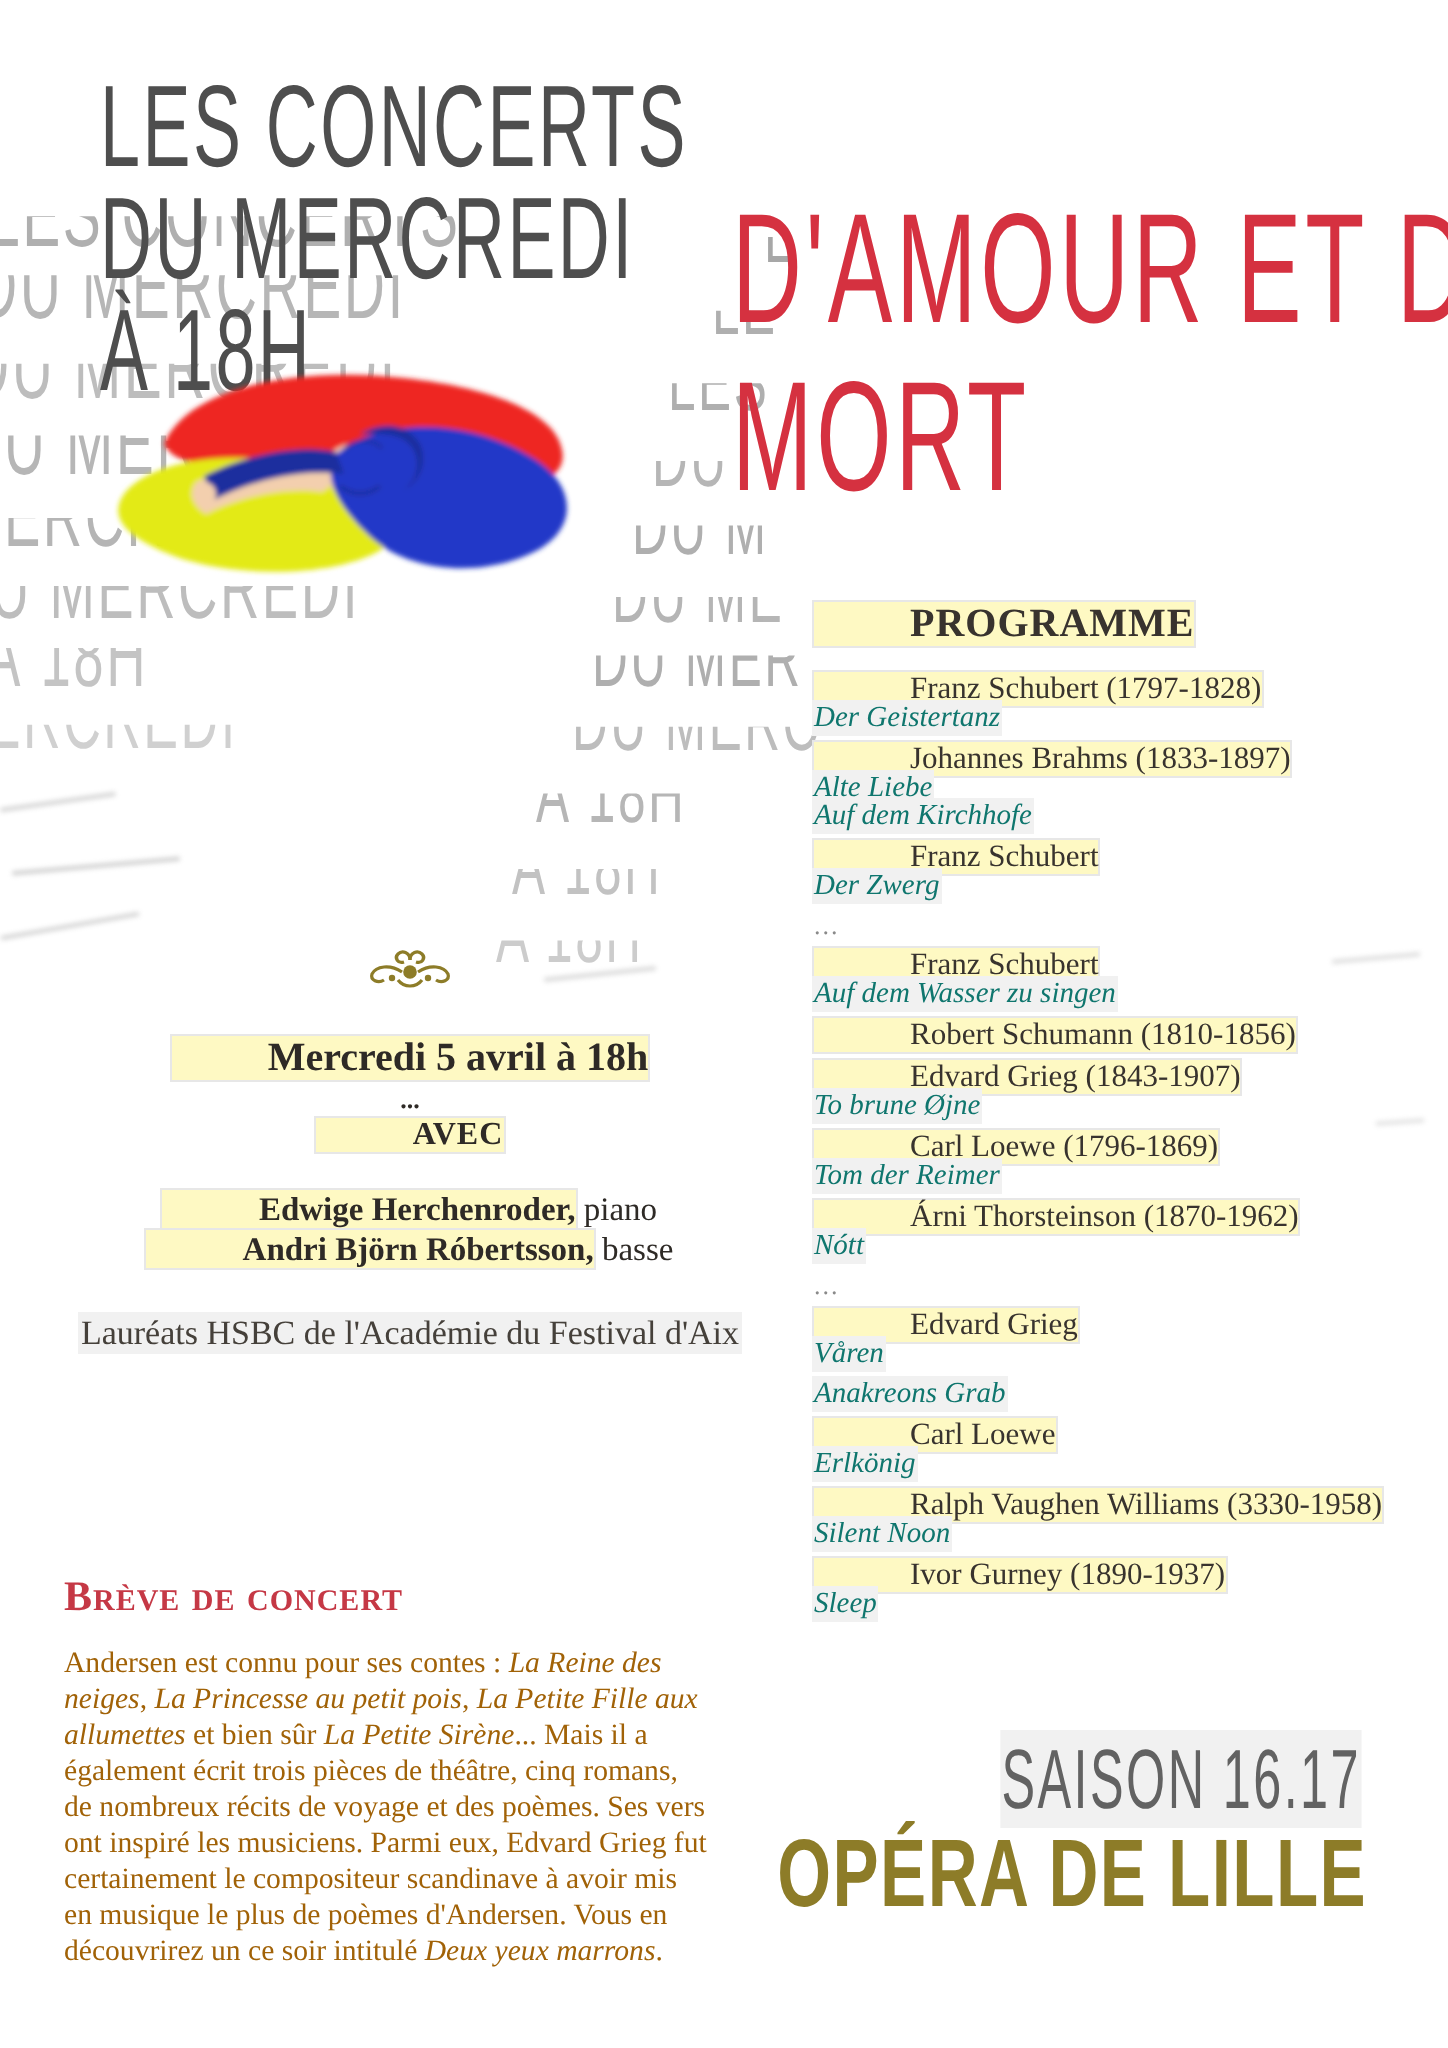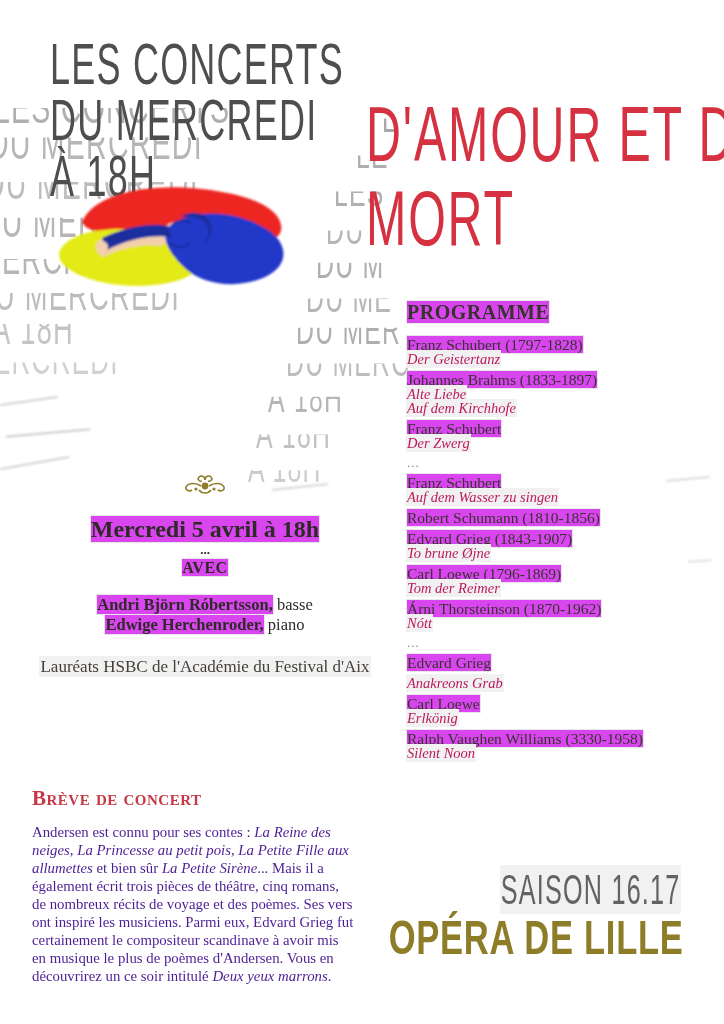--- a/index.html
+++ b/index.html
@@ -52,38 +52,38 @@
   .sm5{left:666px;top:478px;width:44px;opacity:.35;transform:rotate(-5deg);}
   .sm6{left:688px;top:560px;width:24px;opacity:.3;transform:rotate(-4deg);}
   
   .artwork{position:absolute;left:52px;top:176px;width:270px;height:122px;}
   
   .program{position:absolute;left:407px;top:300px;width:312px;color:#38332e;}
   .program-heading{font-size:20px;font-weight:bold;letter-spacing:.5px;line-height:24px;}
   .program-entries{margin-top:13px;}
   .p-entry{margin-bottom:6px;}
   .p-composer{font-size:15.5px;font-weight:normal;line-height:15px;}
-  .p-piece{font-style:italic;font-size:14.5px;line-height:14px;color:#be185d;}
+  .p-piece{font-style:italic;font-size:14.5px;line-height:14px;color:#0f766e;}
   .p-sep{font-size:13px;line-height:13px;color:#8a8a8a;margin-bottom:6px;letter-spacing:1px;}
   
-  .hl{background:#d946ef;box-shadow:0 0 0 1px #e7e7e7;}
+  .hl{background:#fef9c3;box-shadow:0 0 0 1px #e7e7e7;padding-left:48px;}
   .hl-soft{background:#f1f1f1;box-shadow:0 0 0 1px #f1f1f1;}
   
   .event{position:absolute;left:40px;top:474px;width:330px;text-align:center;color:#2e2a26;}
   .ornament{height:24px;}
-  .event-date{margin-top:20px;font-size:24px;font-weight:bold;line-height:22px;}
+  .event-date{margin-top:20px;font-size:20px;font-weight:bold;line-height:22px;}
   .event-dots{font-size:13px;font-weight:bold;line-height:13px;margin-top:3px;}
   .event-with{font-size:16px;font-weight:bold;letter-spacing:.5px;line-height:20px;margin-top:2px;}
   .performers{margin-top:17px;font-size:16.5px;line-height:20px;}
   .perf-name{font-weight:bold;}
   .laureates{margin-top:22px;font-size:17px;color:#45403a;}
   
   .breve{position:absolute;left:32px;top:786px;width:322px;}
   .breve-heading{font-variant:small-caps;font-size:21px;font-weight:bold;color:#c53845;letter-spacing:.5px;line-height:24px;}
-  .breve-text{margin-top:13px;font-size:14.8px;line-height:18px;color:#4c1d95;}
+  .breve-text{margin-top:13px;font-size:14.8px;line-height:18px;color:#a16207;}
   .breve-text .it{font-style:italic;}
   
   .saison{position:absolute;right:44px;top:866px;color:#626262;
     font-family:"Liberation Sans",sans-serif;font-size:42px;letter-spacing:2px;
     transform:scaleX(.6);transform-origin:right top;white-space:nowrap;}
   .venue{position:absolute;right:40px;top:910px;color:#8d7c28;font-weight:bold;
     font-family:"Liberation Sans",sans-serif;font-size:48px;letter-spacing:1px;
     transform:scaleX(.72);transform-origin:right top;white-space:nowrap;}
 </style>
 </head>
@@ -185,31 +185,36 @@
           <div class="p-composer"><span class="hl">Carl Loewe (1796-1869)</span></div>
           <div class="p-piece"><span class="hl-soft">Tom der Reimer</span></div>
         </div>
         <div class="p-entry">
           <div class="p-composer"><span class="hl">Árni Thorsteinson (1870-1962)</span></div>
           <div class="p-piece"><span class="hl-soft">Nótt</span></div>
         </div>
         <div class="p-sep">...</div>
         <div class="p-entry">
           <div class="p-composer"><span class="hl">Edvard Grieg</span></div>
+          <div class="p-piece"><span class="hl-soft">Våren</span></div>
         </div>
         <div class="p-entry">
           <div class="p-piece"><span class="hl-soft">Anakreons Grab</span></div>
         </div>
         <div class="p-entry">
           <div class="p-composer"><span class="hl">Carl Loewe</span></div>
           <div class="p-piece"><span class="hl-soft">Erlkönig</span></div>
         </div>
         <div class="p-entry">
           <div class="p-composer"><span class="hl">Ralph Vaughen Williams (3330-1958)</span></div>
           <div class="p-piece"><span class="hl-soft">Silent Noon</span></div>
+        </div>
+        <div class="p-entry">
+          <div class="p-composer"><span class="hl">Ivor Gurney (1890-1937)</span></div>
+          <div class="p-piece"><span class="hl-soft">Sleep</span></div>
         </div>
       </div>
   </div>
 
   <div class="event">
     <div class="ornament">
       <svg width="44" height="24" viewBox="0 0 44 24" xmlns="http://www.w3.org/2000/svg">
         <g stroke="#8d7c28" stroke-width="1.6" fill="none">
           <path d="M22,6 C22,2 18,1 16,3 C14,5 16,8 19,7"></path>
           <path d="M22,6 C22,2 26,1 28,3 C30,5 28,8 25,7"></path>
@@ -219,22 +224,22 @@
         </g>
         <circle cx="22" cy="12" r="3.4" fill="#8d7c28"></circle>
         <circle cx="13" cy="15" r="1.6" fill="#8d7c28"></circle>
         <circle cx="31" cy="15" r="1.6" fill="#8d7c28"></circle>
       </svg>
     </div>
     <div class="event-date"><span class="hl">Mercredi 5 avril à 18h</span></div>
     <div class="event-dots">...</div>
     <div class="event-with"><span class="hl">AVEC</span></div>
     <div class="performers" id="performers">
+        <div class="perf"><span class="perf-name hl">Edwige Herchenroder,</span><span class="perf-role"> piano</span></div>
         <div class="perf"><span class="perf-name hl">Andri Björn Róbertsson,</span><span class="perf-role"> basse</span></div>
-        <div class="perf"><span class="perf-name hl">Edwige Herchenroder,</span><span class="perf-role"> piano</span></div>
       </div>
     <div class="laureates"><span class="hl-soft">Lauréats HSBC de l'Académie du Festival d'Aix</span></div>
   </div>
 
   <div class="breve">
     <div class="breve-heading">Brève de concert</div>
     <div class="breve-text" id="breve-text"><span>Andersen est connu pour ses contes : </span><span class="it">La Reine des neiges</span><span>, </span><span class="it">La Princesse au petit pois</span><span>, </span><span class="it">La Petite Fille aux allumettes</span><span> et bien sûr </span><span class="it">La Petite Sirène</span><span>... Mais il a également écrit trois pièces de théâtre, cinq romans, de nombreux récits de voyage et des poèmes. Ses vers ont inspiré les musiciens. Parmi eux, Edvard Grieg fut certainement le compositeur scandinave à avoir mis en musique le plus de poèmes d'Andersen. Vous en découvrirez un ce soir intitulé </span><span class="it">Deux yeux marrons</span><span>.</span></div>
   </div>
 
   <div class="saison"><span class="hl-soft">SAISON 16.17</span></div>

